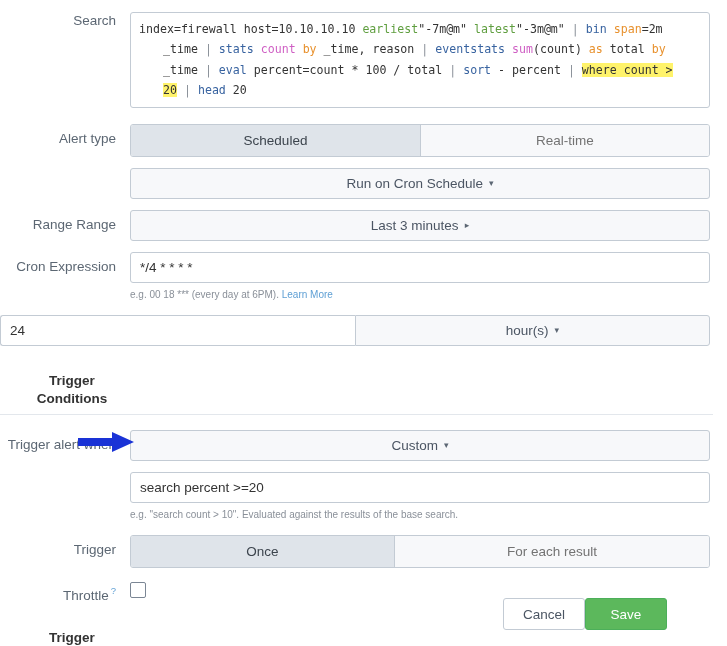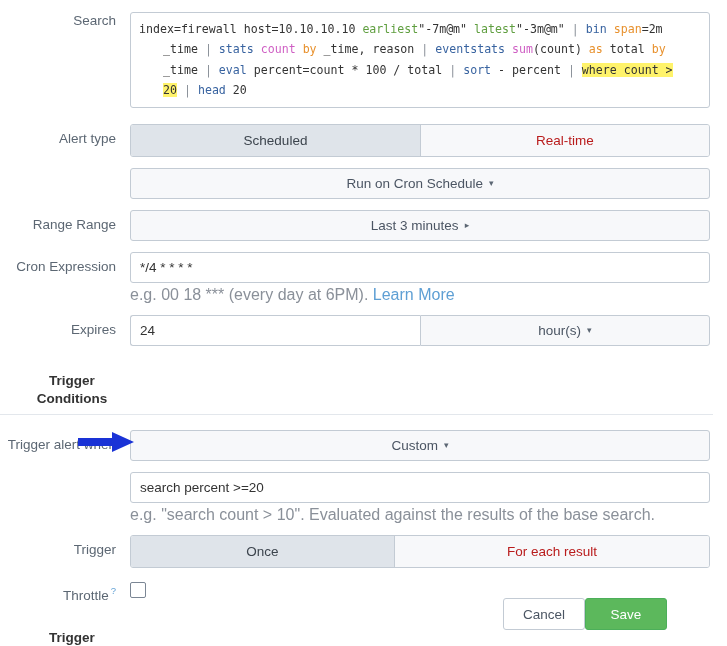--- a/index.html
+++ b/index.html
@@ -80,21 +80,21 @@
     overflow: hidden;
     height: 31px;
     background: #f7f8fa;
   }
   .tab {
     flex: 1 1 50%;
     display: flex;
     align-items: center;
     justify-content: center;
     font-size: 13.5px;
-    color: #b91c1c;
+    color: #737373;
     background: #f7f8fa;
     cursor: pointer;
     height: 100%;
     box-sizing: border-box;
   }
   .tab.active {
     background: #dfe4ea;
     color: #3c444d;
   }
   .tab + .tab {
@@ -143,21 +143,21 @@
     font-family: "Liberation Sans", sans-serif;
     font-size: 13.5px;
     color: #333333;
     padding: 0 9px;
     box-sizing: border-box;
     outline: none;
   }
   .input::placeholder { color: #9aa3ad; }
 
   .hint {
-    font-size: 16px;
+    font-size: 10px;
     color: #8a9099;
     margin-top: 5px;
     line-height: 14px;
   }
   .hint a {
     color: #5e9fd4;
     text-decoration: none;
   }
 
   
@@ -294,21 +294,20 @@
     <div class="label" style="padding-top:6px;">Cron Expression</div>
     <div class="field">
       <input class="input" value="*/4 * * * *" style="">
       <div class="hint">
         <span>e.g. 00 18 *** (every day at 6PM). </span><a href="#">Learn More</a>
       </div>
     </div>
   </div>
 
   <div class="row" style="padding-top:13px;">
-    <div class="label" style="padding-top:6px;">Expires</div>
     <div class="field">
       <div class="combo">
         <input class="input" value="24" style="">
         <div class="dropdown">
           <span>hour(s)</span>
           <span class="caret">▾</span>
         </div>
       </div>
     </div>
   </div>

